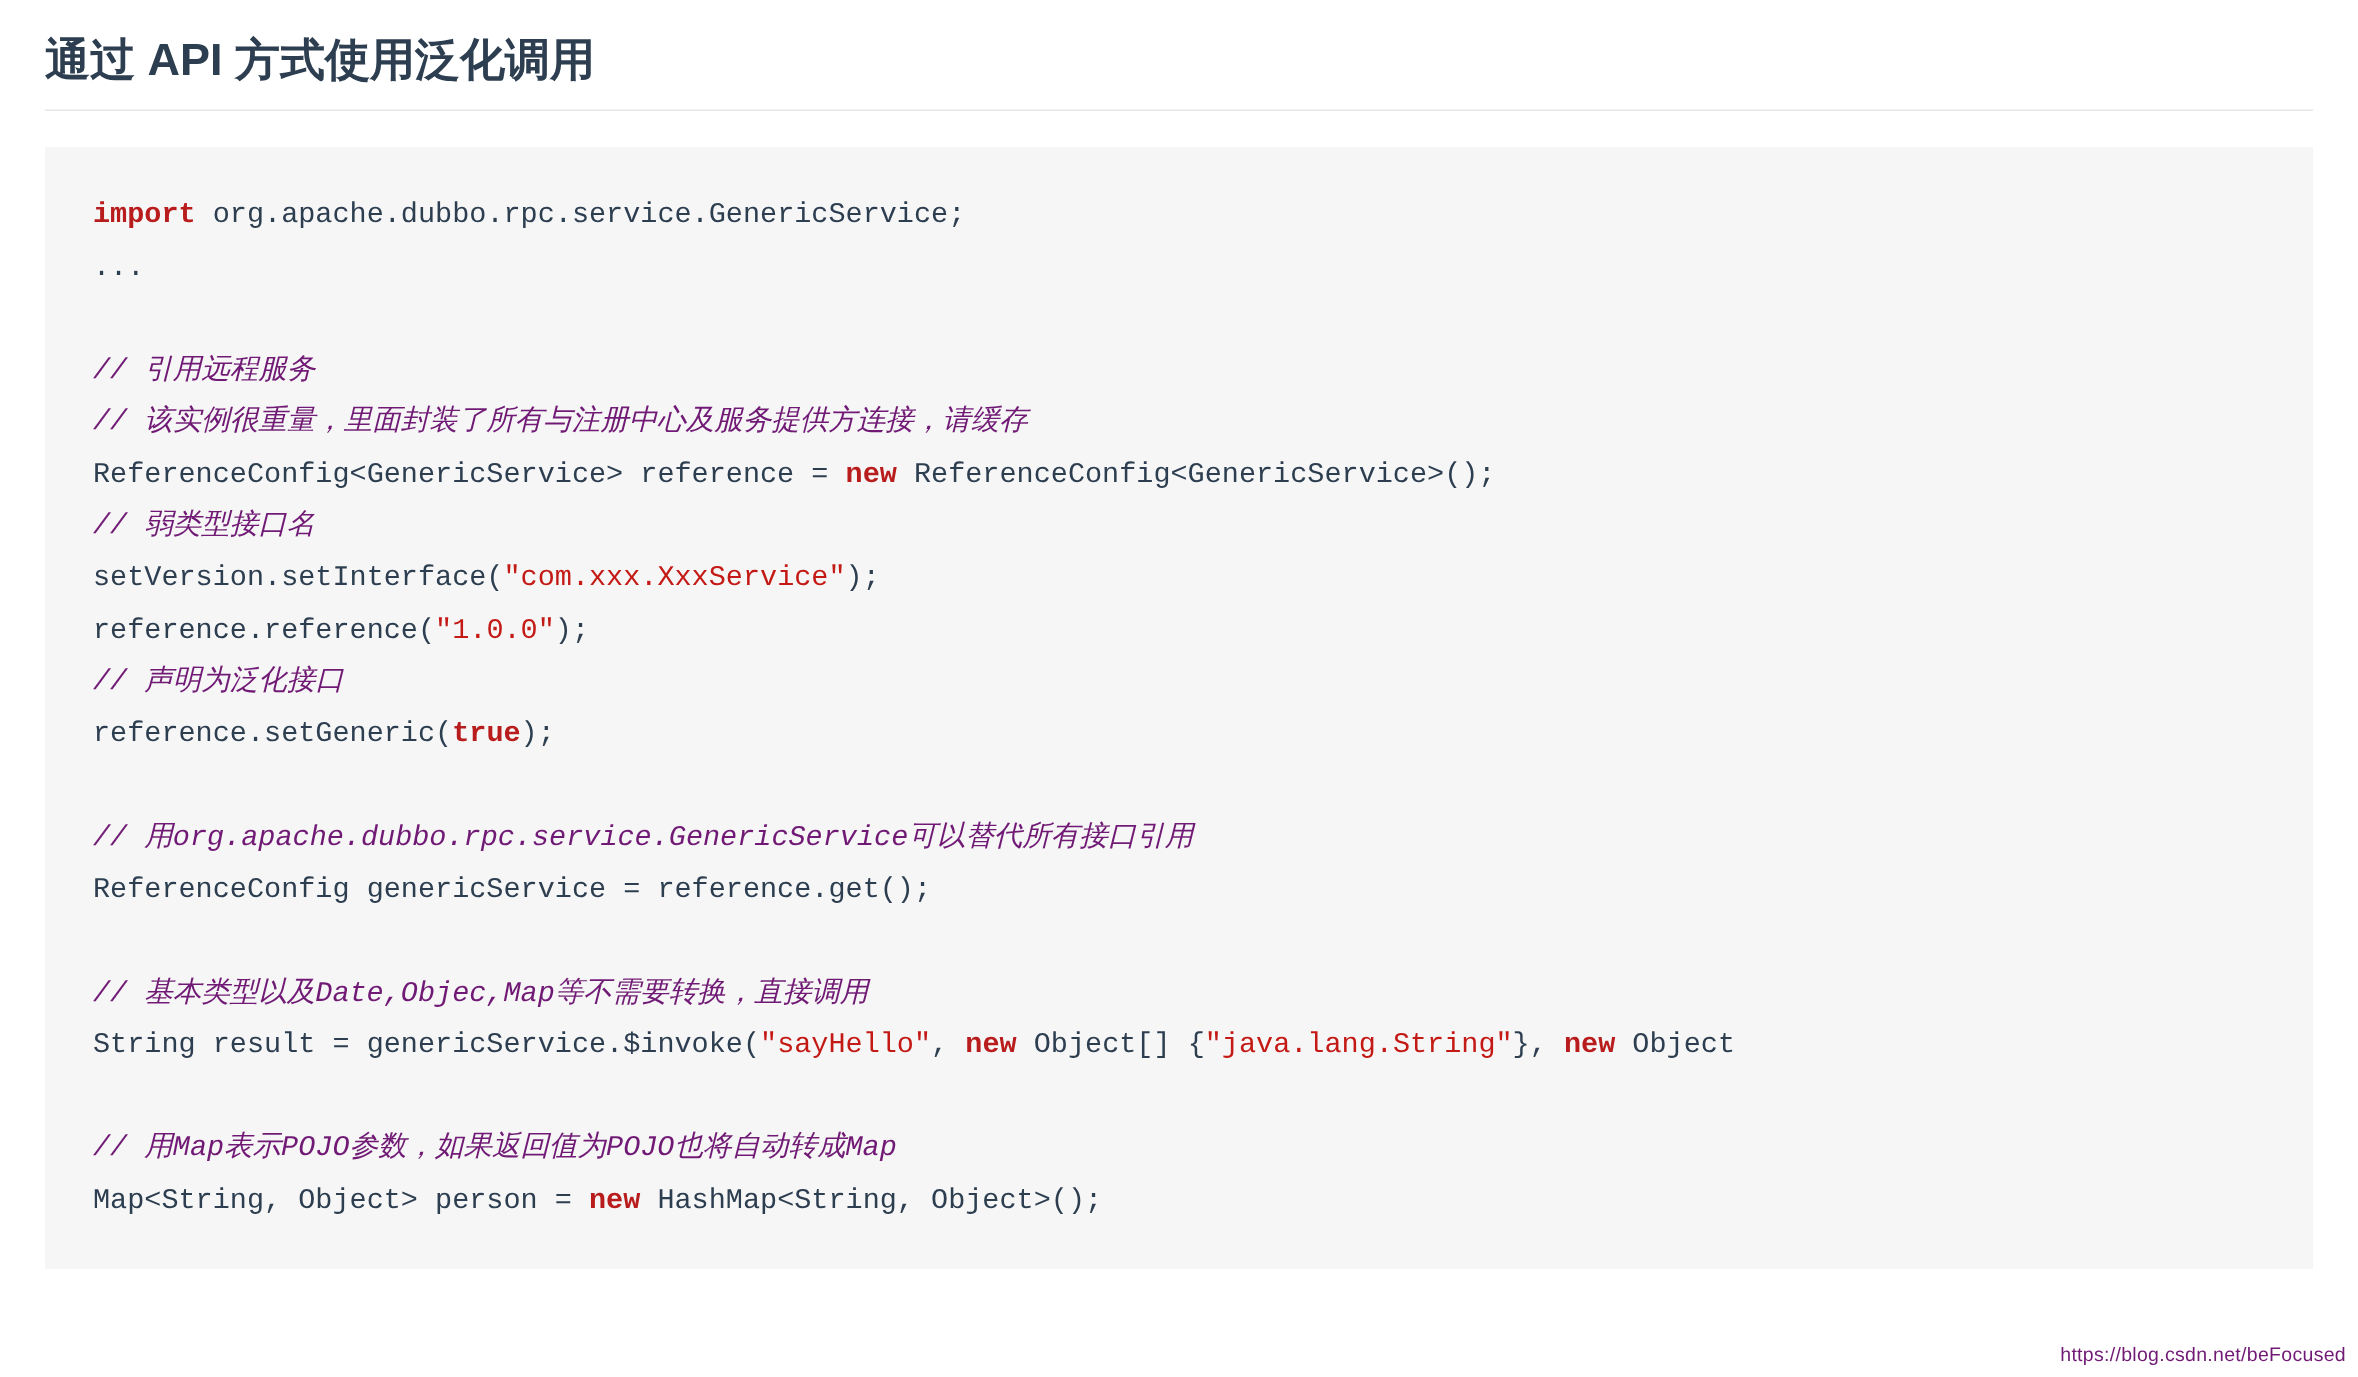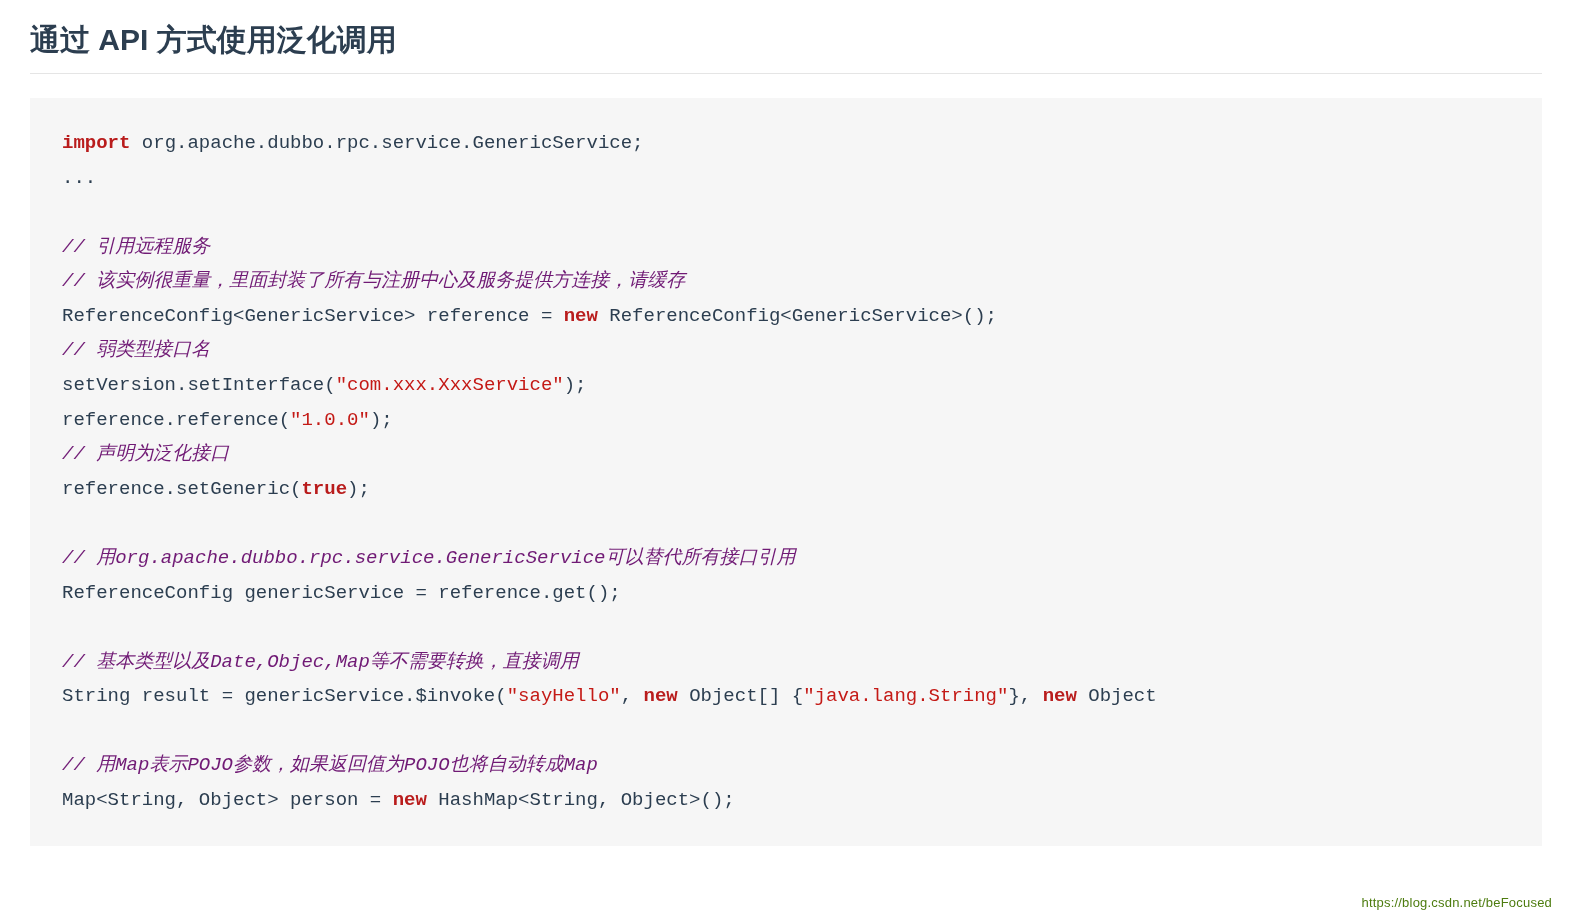--- a/index.html
+++ b/index.html
@@ -26,24 +26,24 @@
     line-height: 1.82;
     color: #2c3e50;
     overflow: hidden;
     white-space: pre;
   }
   .kw { font-weight: 700; color: #b91c1c; }
   .cm { color: #701a75; font-style: italic; }
   .str { color: #c41a16; }
   .watermark {
     position: fixed;
-    right: 20px;
+    right: 8px;
     bottom: 8px;
     font-size: 13px;
-    color: #4d7c0f;
+    color: #701a75;
     font-family: Arial, sans-serif;
     letter-spacing: 0.2px;
   }
 </style>
 </head>
 <body>
 
 <h2 class="heading">通过 API 方式使用泛化调用</h2>
 
 <div class="code-block"><span class="kw">import</span><span> org.apache.dubbo.rpc.service.GenericService;</span>

